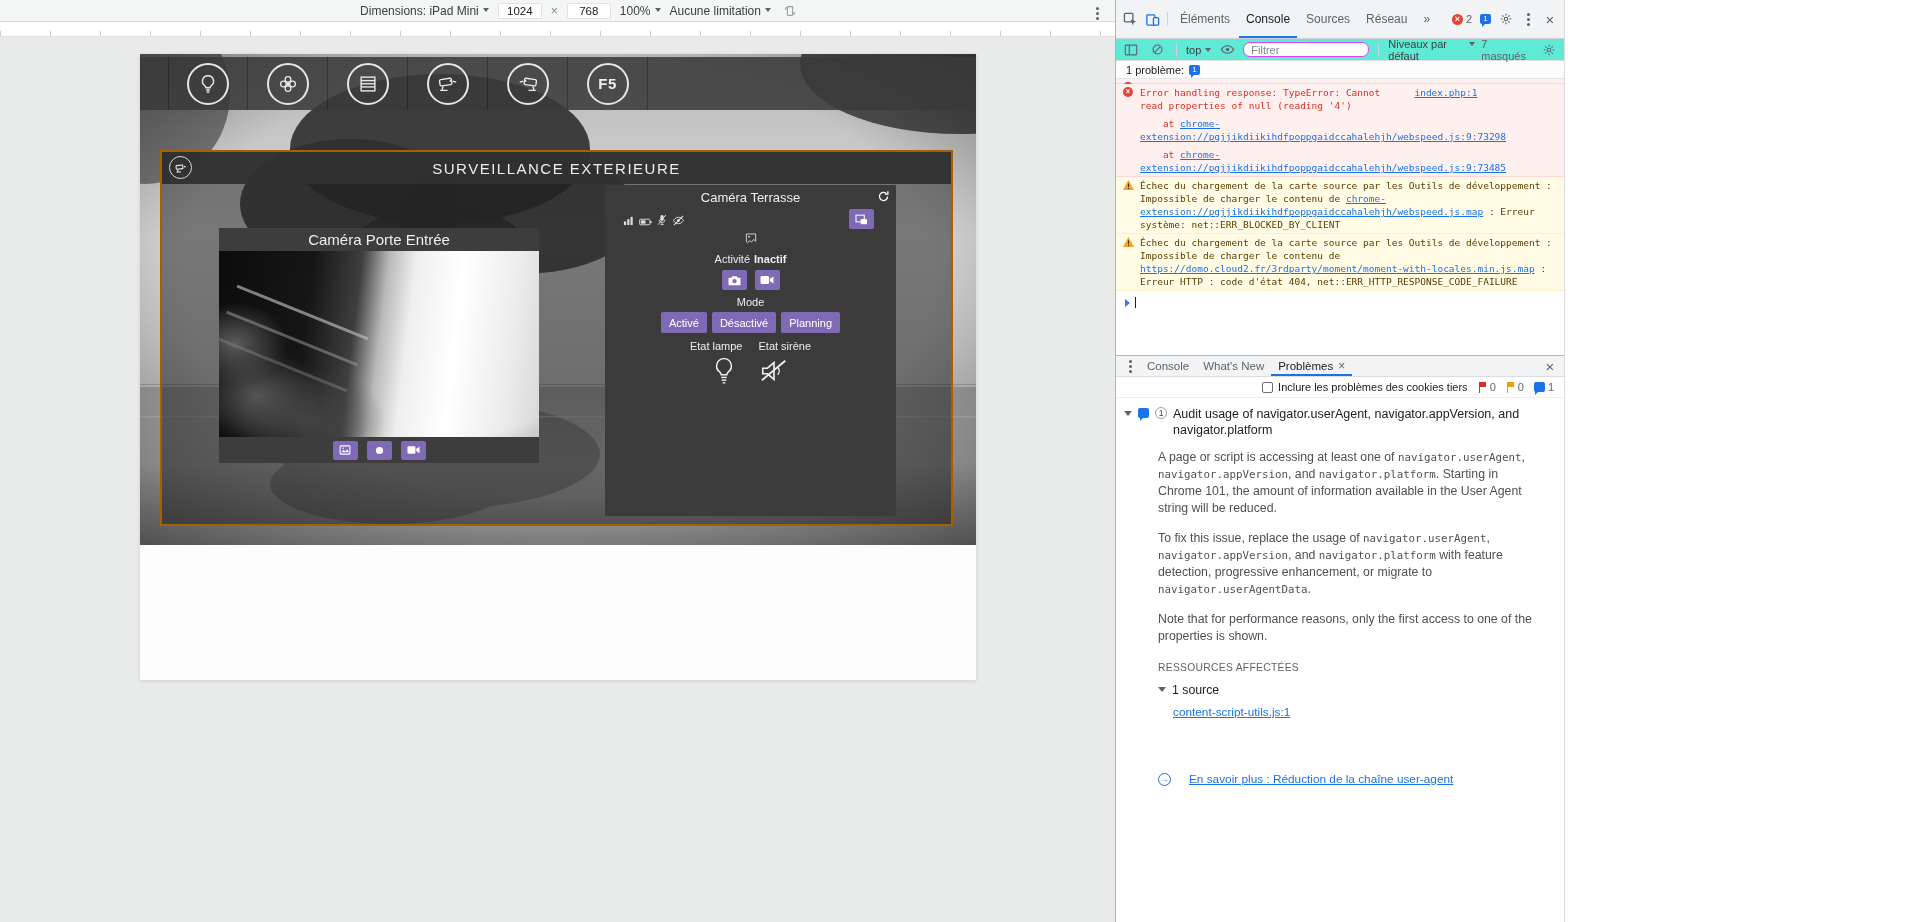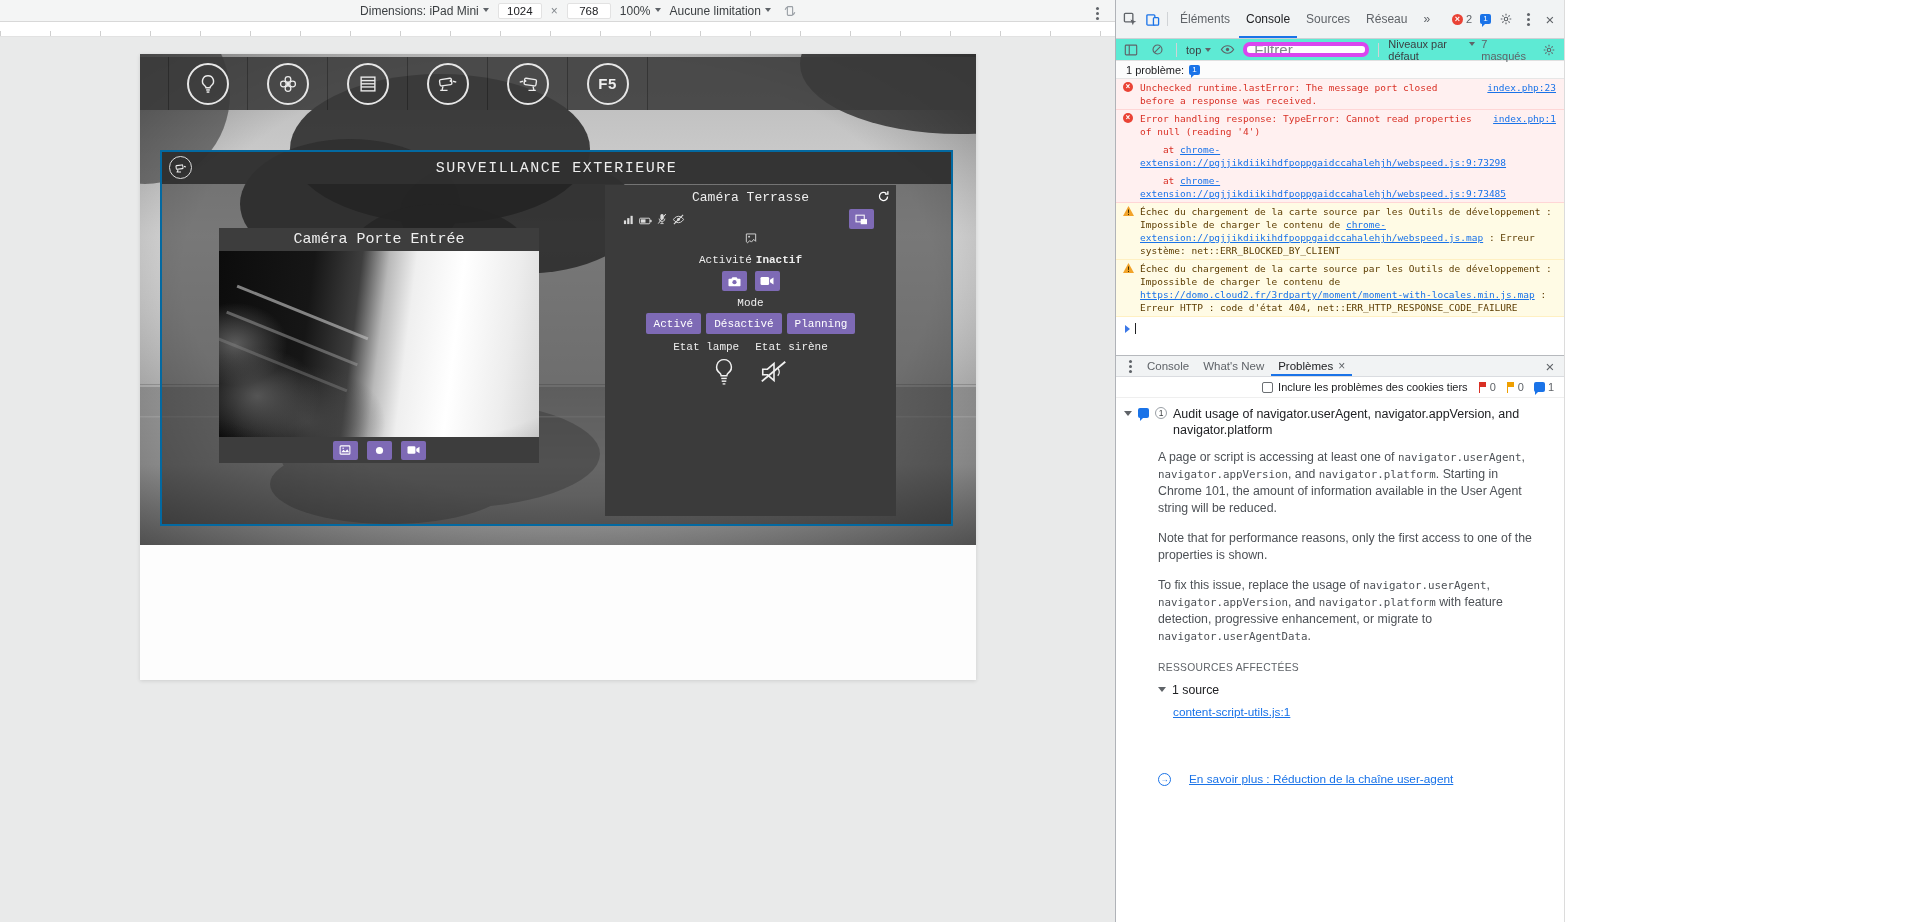--- a/index.html
+++ b/index.html
@@ -30,21 +30,21 @@
 
   .icon-bar { position:absolute; top:3px; left:0; right:0; height:53px; background:rgba(58,58,58,.88); display:flex; padding-left:28px; }
   .tool-cell { width:80px; height:100%; display:flex; align-items:center; justify-content:center;
     border-right:1px solid rgba(0,0,0,.28); cursor:pointer; }
   .tool-cell:first-child { border-left:1px solid rgba(0,0,0,.28); }
   .tool-circle { width:42px; height:42px; border:2.5px solid #e6e6e6; border-radius:50%;
     display:flex; align-items:center; justify-content:center; }
   .f5 { color:#eee; font-size:15px; font-weight:bold; letter-spacing:.5px; }
 
   .main-panel { position:absolute; left:20px; top:96px; width:793px; height:376px;
-    border:2px solid #0369a1; background:rgba(25,25,25,.5);font-family:Liberation Mono, monospace; }
+    border:2px solid #a16207; background:rgba(25,25,25,.5); }
   .panel-header { position:relative; height:32px; background:rgba(48,48,48,.95); display:flex; align-items:center;
     justify-content:center; color:#ededed; font-size:15px; letter-spacing:1.5px; }
   .hdr-cam { position:absolute; left:7px; top:4px; width:23px; height:23px; border:1.6px solid #ddd; border-radius:50%;
     display:flex; align-items:center; justify-content:center; }
 
   .cam1 { position:absolute; left:57px; top:76px; width:320px; height:235px; background:#3d3d3d; }
   .cam1-header { height:23px; color:#eee; font-size:15px; display:flex; align-items:center; justify-content:center; }
   .cam1-img { position:relative; height:186px; overflow:hidden;
     background:
       radial-gradient(90px 70px at 12% 78%, rgba(88,88,88,.95), rgba(40,40,40,0) 70%),
@@ -93,21 +93,21 @@
   .errdot { width:11px; height:11px; border-radius:50%; background:#e94235; color:#fff; display:inline-block; }
   .errdot::before { content:'×'; display:block; font-size:9px; line-height:11px; text-align:center; font-weight:bold; }
   .bubble { position:relative; min-width:11px; height:10px; background:#1a73e8; border-radius:2px; color:#fff;
     font-size:8px; line-height:10px; text-align:center; display:inline-block; padding:0 1.5px; }
   .bubble::after { content:''; position:absolute; left:1.5px; bottom:-3px; width:0; height:0;
     border:2.5px solid transparent; border-top-color:#1a73e8; border-left-color:#1a73e8; }
   .xglyph::before { content:'×'; font-size:15px; color:#5f6368; line-height:1; }
 
   .ctb { display:flex; align-items:center; height:22px; background:#5eead4; border-bottom:1px solid #e0e0e0;
     padding:0 5px; gap:6px; font-size:11px; color:#3c4043; }
-  .filter { width:126px; height:15px; border:4px solid #d946ef; border-radius:7px; font-size:15px; padding:0 7px;
+  .filter { width:126px; height:15px; border:1px solid #d946ef; border-radius:7px; font-size:11px; padding:0 7px;
     color:#202124; background:#fff; outline:none; font-family:inherit; }
   .filter::placeholder { color:#80868b; }
   .hidden-count { color:#5f6368; cursor:pointer; }
 
   .infobar { display:flex; align-items:center; gap:5px; height:18px; border-bottom:1px solid #e6e6e6;
     padding:0 10px; font-size:11px; color:#202124; background:#fcfcfc; cursor:pointer; }
 
   .cmsgs { font-family:"DejaVu Sans Mono","Liberation Mono",monospace; }
   .cmsg { position:relative; padding:2px 8px 2px 24px; font-size:9.5px; line-height:13px; color:#202124; border-bottom:1px solid transparent; }
   .cmsg.error { background:#fff0f0; color:#d93025; }
@@ -522,21 +522,21 @@
           </svg>
       </span>
     </div>
 
     <div class="infobar">
       <span>1 problème:</span>
       <span class="bubble">1</span>
     </div>
 
     <div class="cmsgs">
-        <div class="cmsg error bordered"><span class="cicon error"></span><span class="csrc">index.php:23</span><span class="cbody"><span>Unchecked runtime.lastError: The message port closed before a response was received.</span></span></div>
+        <div class="cmsg error bordered"><span class="cicon error"></span><span class="csrc">index.php:23</span></div>
         <div class="cmsg error"><span class="cicon error"></span><span class="csrc">index.php:1</span><span class="cbody"><span>Error handling response: TypeError: Cannot read properties of null (reading '4')</span></span></div>
         <div class="cmsg error stack"><span class="cbody"><span>    at </span><span class="clink">chrome-extension://pgjjikdiikihdfpoppgaidccahalehjh/webspeed.js:9:73298</span></span></div>
         <div class="cmsg error stack bordered"><span class="cbody"><span>    at </span><span class="clink">chrome-extension://pgjjikdiikihdfpoppgaidccahalehjh/webspeed.js:9:73485</span></span></div>
         <div class="cmsg warning bordered"><span class="cicon warning"></span><span class="cbody"><span>Échec du chargement de la carte source par les Outils de développement : Impossible de charger le contenu de </span><span class="clink">chrome-extension://pgjjikdiikihdfpoppgaidccahalehjh/webspeed.js.map</span><span> : Erreur système: net::ERR_BLOCKED_BY_CLIENT</span></span></div>
         <div class="cmsg warning bordered"><span class="cicon warning"></span><span class="cbody"><span>Échec du chargement de la carte source par les Outils de développement : Impossible de charger le contenu de </span><span class="clink">https://domo.cloud2.fr/3rdparty/moment/moment-with-locales.min.js.map</span><span> : Erreur HTTP : code d'état 404, net::ERR_HTTP_RESPONSE_CODE_FAILURE</span></span></div>
       </div>
 
     <div class="cprompt">
       <span class="pch"></span>
       <span class="pcur"></span>
@@ -577,22 +577,22 @@
       <div class="issues-body">
         <div class="issue-row">
           <span class="tri-down"></span>
           <span class="bubble"></span>
           <span class="ccount">1</span>
           <span class="issue-title">Audit usage of navigator.userAgent, navigator.appVersion, and navigator.platform</span>
         </div>
         <div class="issue-detail">
           <div>
               <p><span>A page or script is accessing at least one of </span><span class="code">navigator.userAgent</span><span>, </span><span class="code">navigator.appVersion</span><span>, and </span><span class="code">navigator.platform</span><span>. Starting in Chrome 101, the amount of information available in the User Agent string will be reduced.</span></p>
+              <p><span>To fix this issue, replace the usage of </span><span class="code">navigator.userAgent</span><span>, </span><span class="code">navigator.appVersion</span><span>, and </span><span class="code">navigator.platform</span><span> with feature detection, progressive enhancement, or migrate to </span><span class="code">navigator.userAgentData</span><span>.</span></p>
               <p><span>Note that for performance reasons, only the first access to one of the properties is shown.</span></p>
-              <p><span>To fix this issue, replace the usage of </span><span class="code">navigator.userAgent</span><span>, </span><span class="code">navigator.appVersion</span><span>, and </span><span class="code">navigator.platform</span><span> with feature detection, progressive enhancement, or migrate to </span><span class="code">navigator.userAgentData</span><span>.</span></p>
             </div>
           <div class="res-h">RESSOURCES AFFECTÉES</div>
           <div class="src-group">
             <span class="tri-down"></span>
             <span>1 source</span>
           </div>
           <a class="blue-link srclink">content-script-utils.js:1</a>
           <div class="learn-more">
             <span class="circ-arrow"></span>
             <a class="blue-link">En savoir plus : Réduction de la chaîne user-agent</a>

